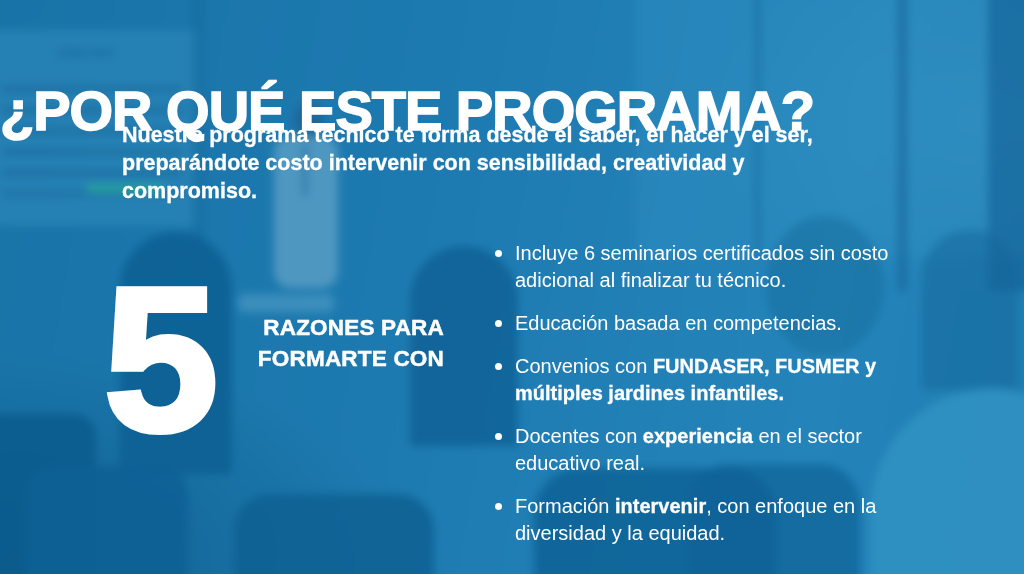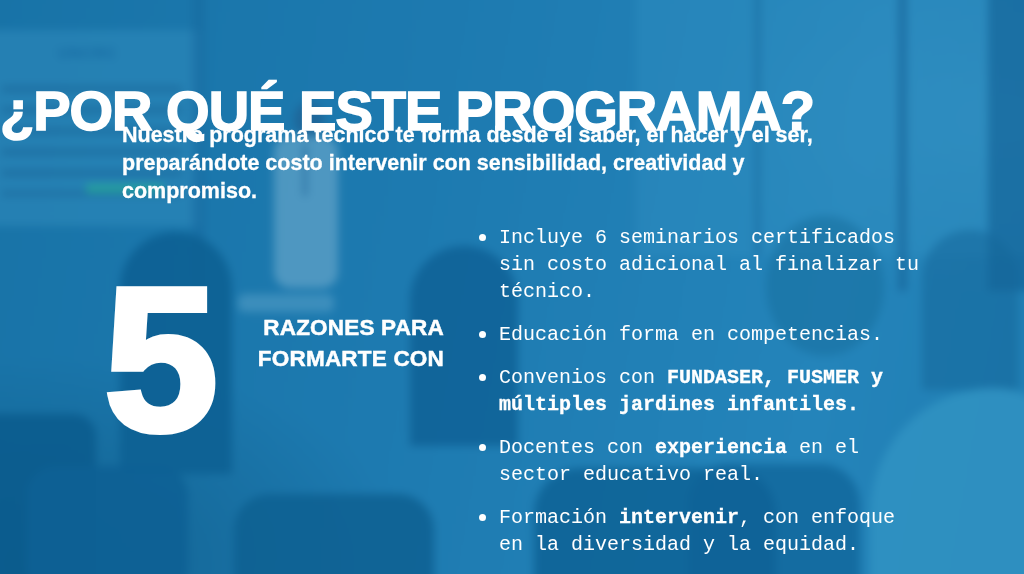--- a/index.html
+++ b/index.html
@@ -56,22 +56,22 @@
   .big-number {
     position:absolute; left:104px; top:256px; font-size:205px; line-height:1;
     font-weight:700; -webkit-text-stroke:6px #ffffff;
   }
   .reasons-label {
     position:absolute; left:232px; top:312px; width:212px; text-align:right;
     font-size:22.5px; line-height:31px; font-weight:700; letter-spacing:.2px;
     -webkit-text-stroke:0.5px #ffffff;
   }
   .bullets {
-    position:absolute; left:472px; top:224px; width:450px; margin:0; padding:0;
-    list-style:none; font-size:20px; line-height:27px; font-weight:400;font-family:Liberation Mono, monospace;
+    position:absolute; left:472px; top:224px; width:450px; margin:16px; padding:0;
+    list-style:none; font-size:20px; line-height:27px; font-weight:400;
   }
   .bullets li { position:relative; padding-left:27px; margin-bottom:16px; }
   .bullets li::before {
     content:""; position:absolute; left:7px; top:10px; width:7px; height:7px;
     border-radius:50%; background:#ffffff;
   }
   .bullets b { font-weight:700; -webkit-text-stroke:0.3px #ffffff; }
 </style>
 </head>
 <body>
@@ -115,19 +115,19 @@
   </div>
 
   <div class="big-number">5</div>
   <div class="reasons-label">
     <div>RAZONES PARA</div>
     <div>FORMARTE CON</div>
   </div>
 
   <ul class="bullets">
       <li><span>Incluye 6 seminarios certificados sin costo adicional al finalizar tu técnico.</span></li>
-      <li><span>Educación forma en competencias.</span></li>
+      <li><span>Educación basada en competencias.</span></li>
       <li><span>Convenios con </span><b>FUNDASER, FUSMER y múltiples jardines infantiles.</b></li>
       <li><span> Docentes con </span><b>experiencia</b><span> en el sector educativo real.</span></li>
       <li><span>Formación </span><b>intervenir</b><span>, con enfoque en la diversidad y la equidad.</span></li>
     </ul>
 
 </div>
 
 </body></html>

